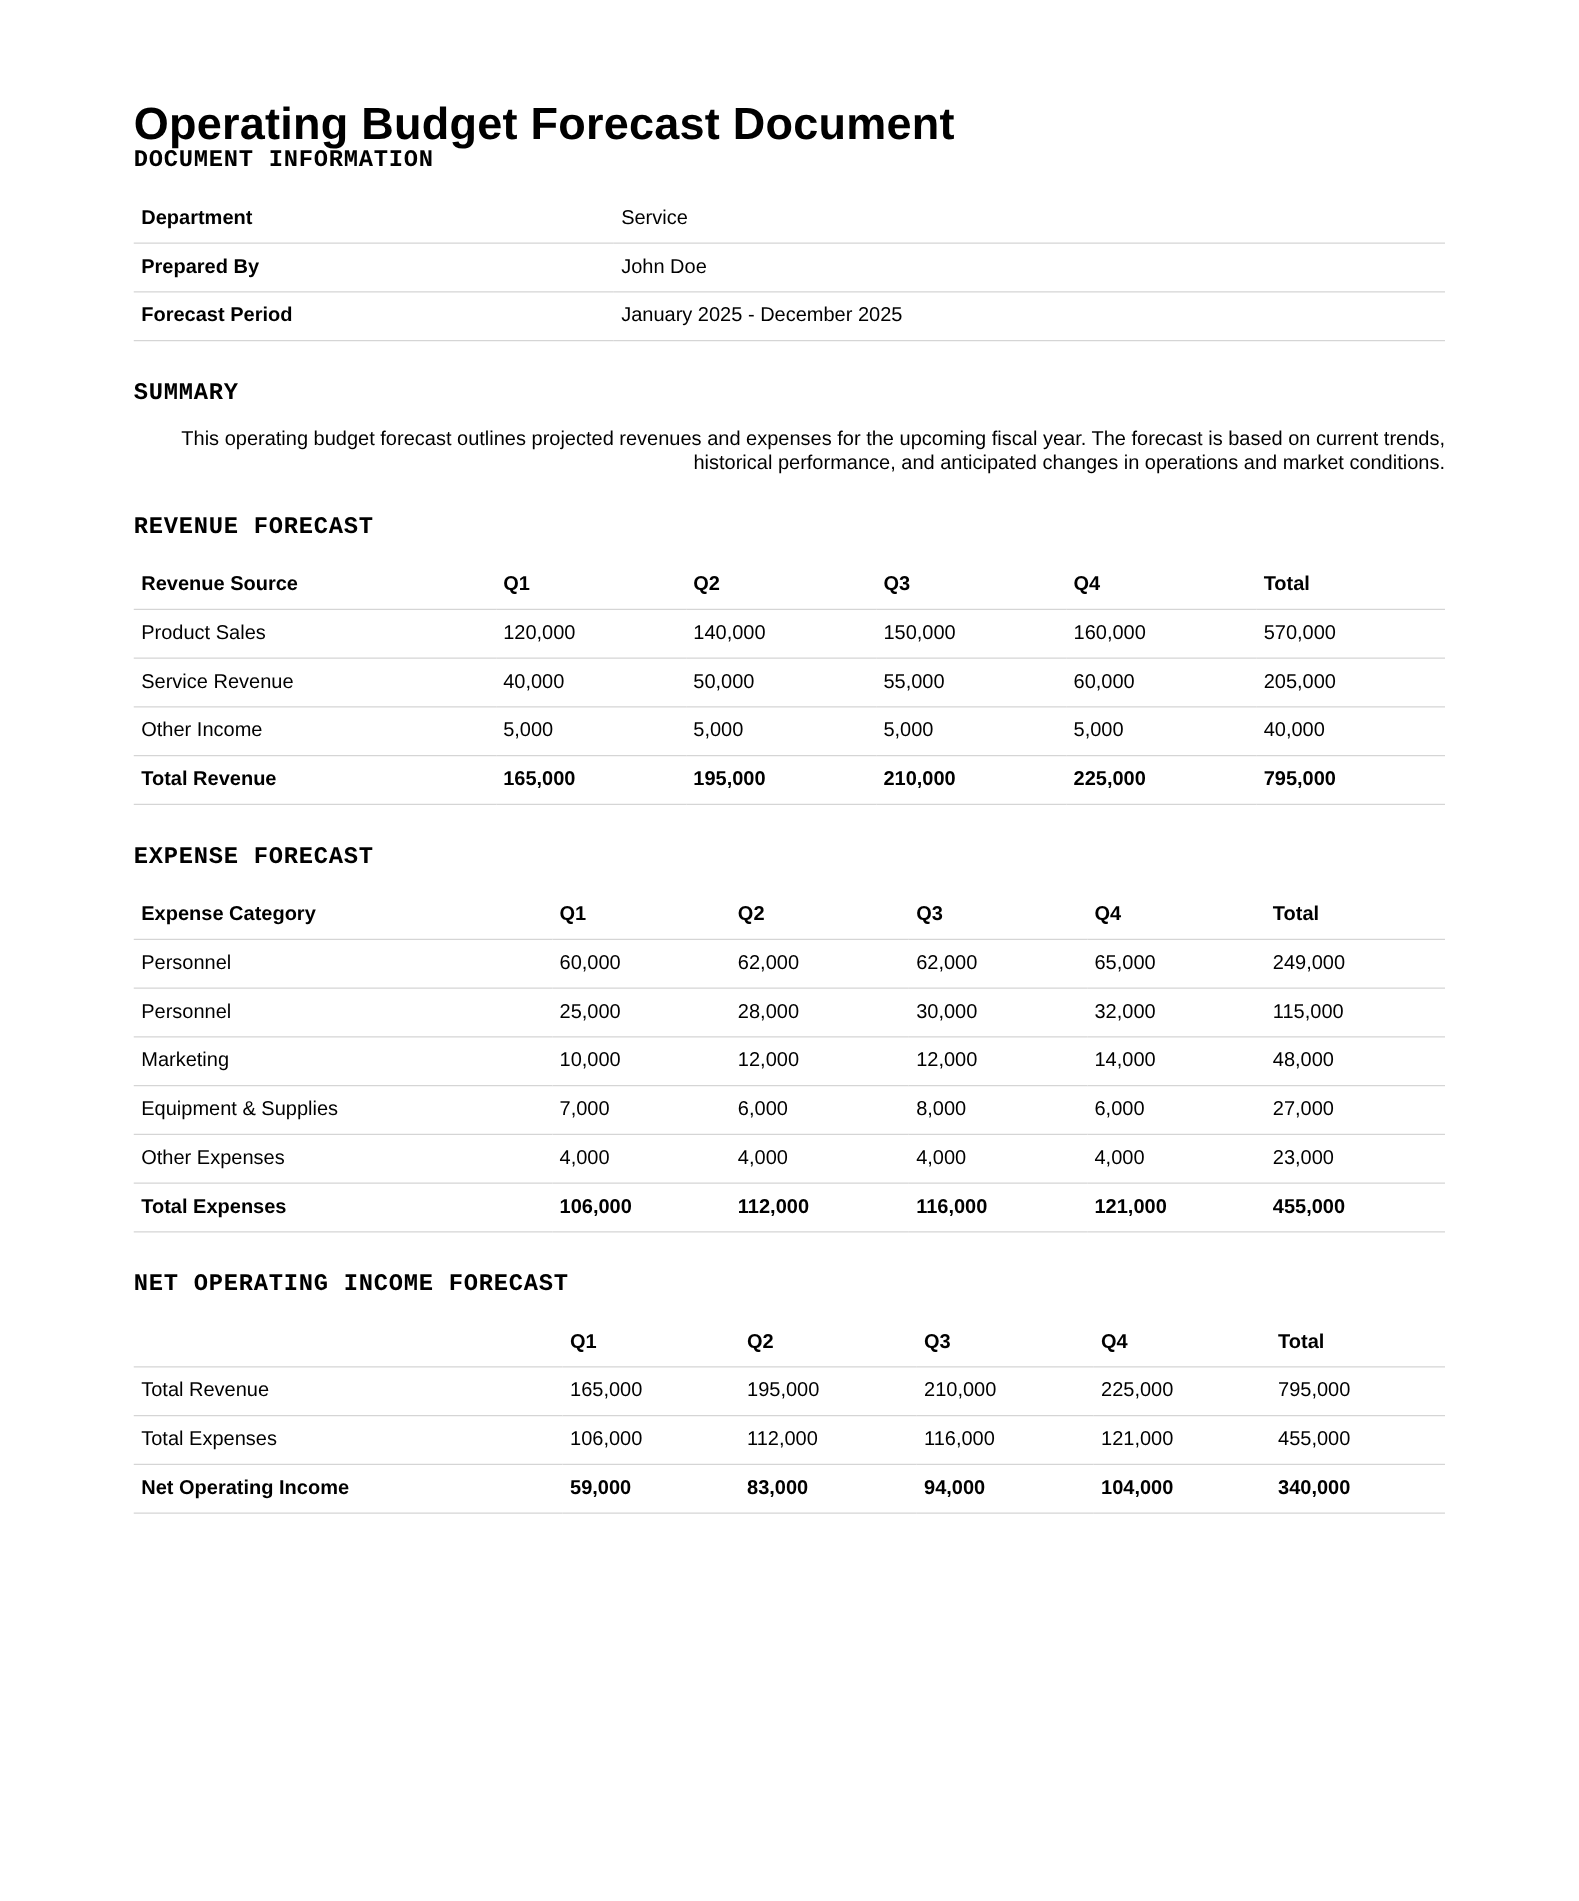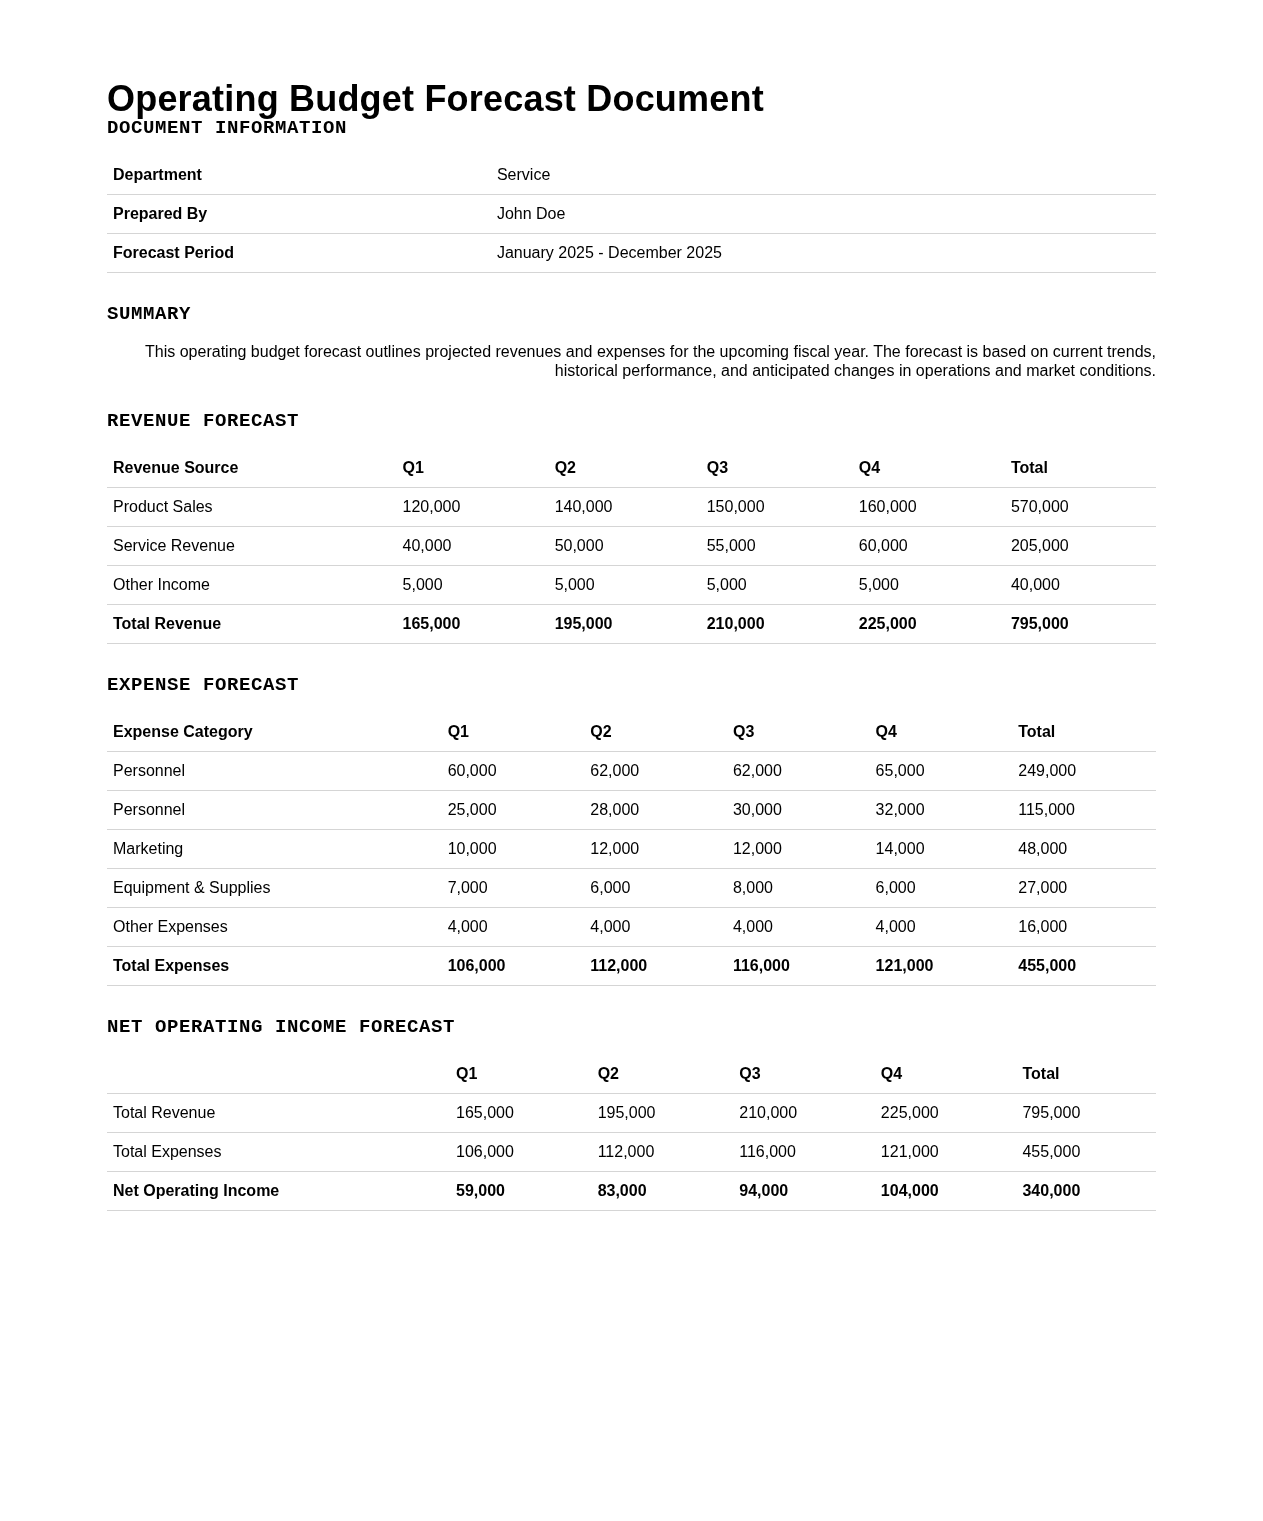--- a/index.html
+++ b/index.html
@@ -204,21 +204,21 @@
           <td>8,000</td>
           <td>6,000</td>
           <td>27,000</td>
         </tr>
         <tr>
           <td>Other Expenses</td>
           <td>4,000</td>
           <td>4,000</td>
           <td>4,000</td>
           <td>4,000</td>
-          <td>16,000</td>
+          <td>23,000</td>
         </tr>
         <tr class="total-row">
           <td>Total Expenses</td>
           <td>106,000</td>
           <td>112,000</td>
           <td>116,000</td>
           <td>121,000</td>
           <td>455,000</td>
         </tr>
       </tbody>

